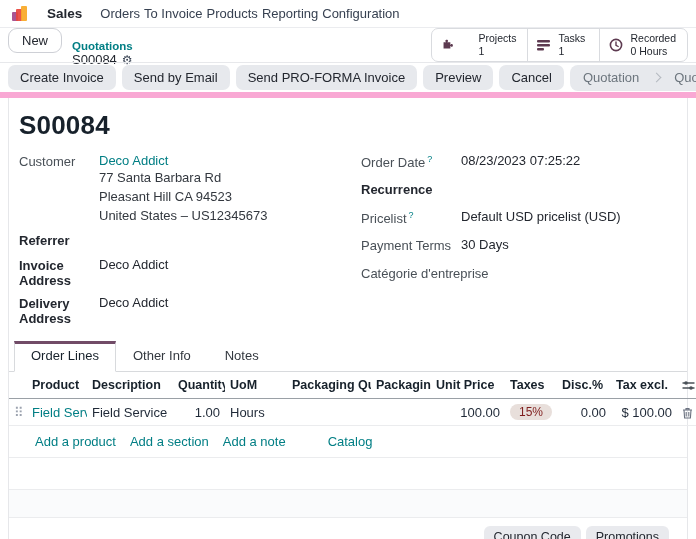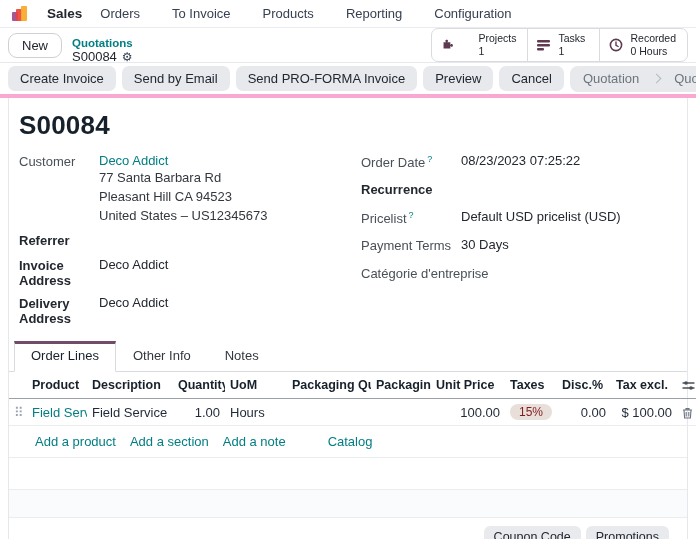--- a/index.html
+++ b/index.html
@@ -14,25 +14,25 @@
   .topnav {
     height:28px; flex:0 0 28px; display:flex; align-items:center;
     padding:0 12px; gap:18px; border-bottom:1px solid #ebecef; background:#fff;
   }
   .logo { position:relative; width:17px; height:15px; flex:0 0 17px; cursor:pointer; }
   .logo i { position:absolute; bottom:0; width:6px; border-radius:1px; opacity:.92; }
   .logo .b1 { left:0;  height:9px;  background:#a24689; }
   .logo .b2 { left:4px; height:12px; background:#e8453c; }
   .logo .b3 { left:9px; height:15px; background:#f9a825; }
   .appname { font-weight:700; font-size:13.5px; color:#23272f; cursor:pointer; }
-  .topnav nav { display:flex; gap:32px; }
+  .topnav nav { display:flex; gap:4px; }
   .topnav nav span { color:#374151; cursor:pointer; }
 
   
-  .crumbrow { height:34px; flex:0 0 34px; display:flex; align-items:center; padding:0 8px; gap:10px; }
+  .crumbrow { height:34px; flex:0 0 34px; display:flex; align-items:flex-start; padding:0 8px; gap:10px; }
   .btn-new {
     background:#fff; border:1px solid #ced0d6; border-radius:9px;
     padding:4px 13px; font-size:13px; font-weight:500; color:#23272f; cursor:pointer;
     font-family:inherit;
   }
   .crumbs { display:flex; flex-direction:column; line-height:1.15;margin-top:12px; }
   .crumb-parent { color:#017e84; font-size:11.5px; font-weight:700; text-decoration:none; cursor:pointer; }
   .crumb-cur { display:flex; align-items:center; gap:5px; font-size:13px; color:#23272f; }
   .gear { font-size:12px; color:#374151; cursor:pointer; }
 
@@ -40,21 +40,21 @@
   .stat { display:flex; align-items:center; gap:7px; padding:3px 11px 3px 9px; cursor:pointer; border-left:1px solid #d9dbdf; min-width:72px; }
   .stat:first-child { border-left:none;gap:24px; }
   .stat svg { flex:0 0 14px; }
   .stat .txt { display:flex; flex-direction:column; line-height:1.25; }
   .stat .lbl { font-size:10.5px; color:#23272f; }
   .stat .val { font-size:10.5px; color:#23272f; }
 
   
   .actionrow {
     height:36px; flex:0 0 36px; display:flex; align-items:center; gap:6px;
-    padding:0 8px; border-top:1px solid #e7e8eb; border-bottom:4px solid #f9a8d4;
+    padding:0 8px; border-top:1px solid #e7e8eb; border-bottom:6px solid #f9a8d4;
   }
   .btn-flat {
     background:#e7e9ed; border:none; border-radius:7px; padding:5px 12px;
     font-size:13px; color:#23272f; cursor:pointer; font-family:inherit; white-space:nowrap;
   }
   .statusbar {
     margin-left:auto; display:flex; align-items:center; background:#e7e9ed;
     border-radius:8px; height:26px; padding-right:0;
   }
   .step { padding:0 13px; color:#6c757d; cursor:pointer; white-space:nowrap; }

